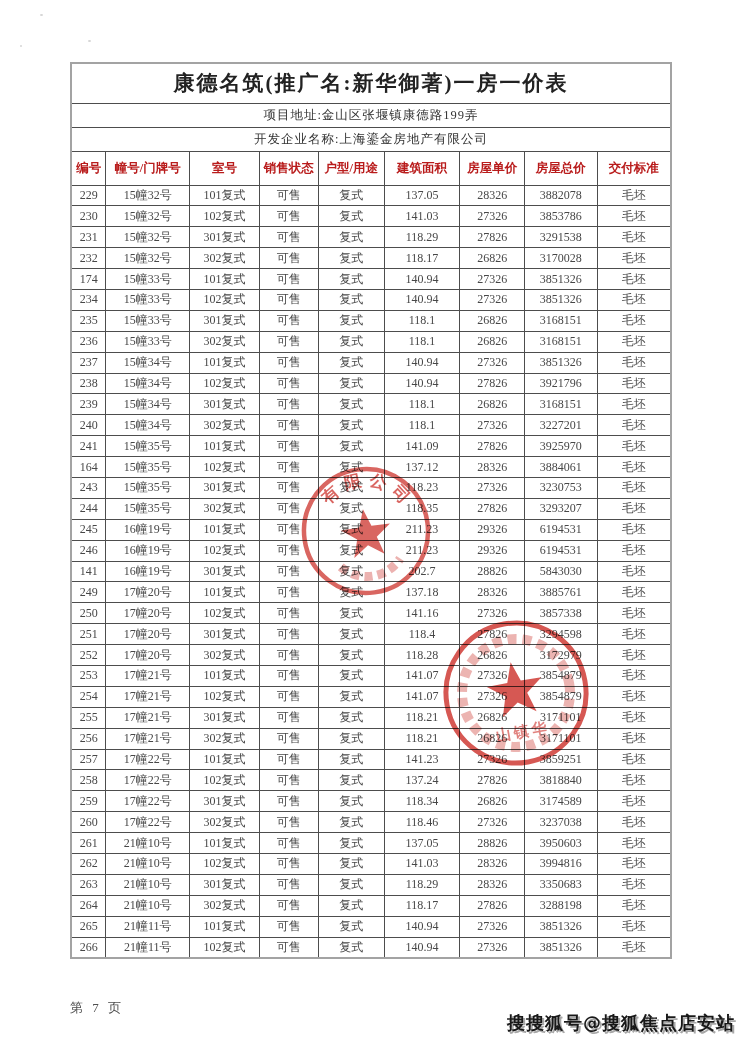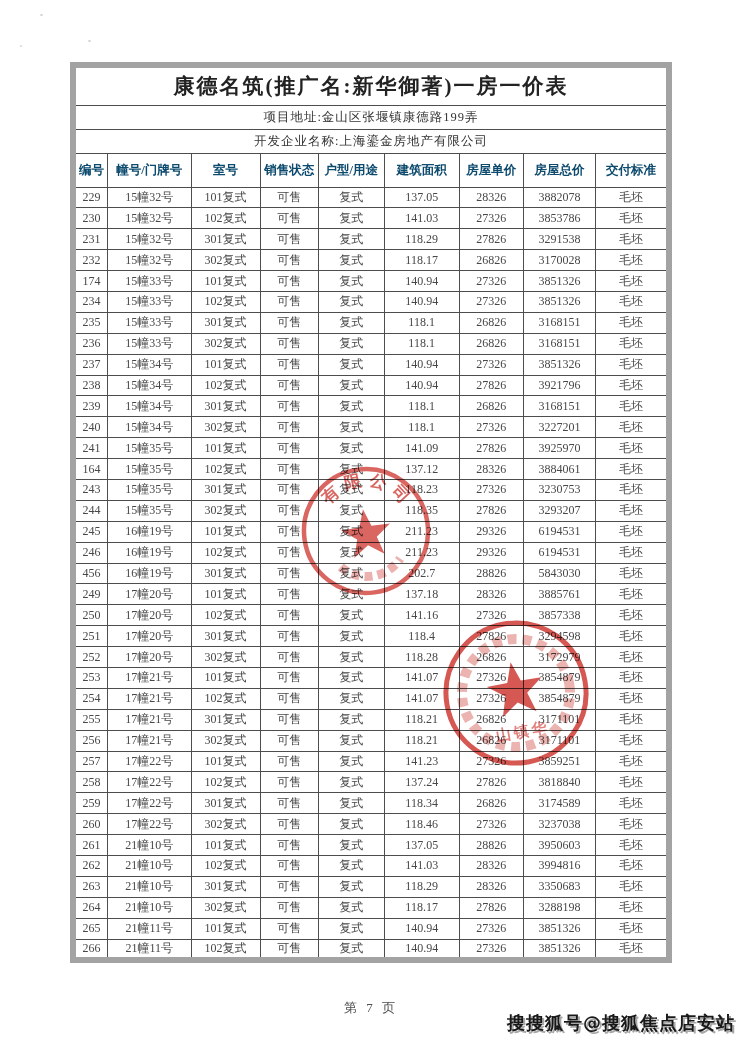--- a/index.html
+++ b/index.html
@@ -10,47 +10,47 @@
     margin:0 auto;
   }
   .speck { position:absolute; background:#b9b9b9; border-radius:50%; opacity:.6; }
   .speck.s1 { left:40px; top:14px; width:3px; height:2px; }
   .speck.s2 { left:88px; top:40px; width:3px; height:2px; }
   .speck.s3 { left:20px; top:45px; width:2px; height:2px; }
 
   table.price-table {
     position:absolute; left:70px; top:62px; width:602px;
     border-collapse:collapse; table-layout:fixed;
-    border:6px solid #a3a3a3;
+    border:2px solid #a3a3a3;
   }
   .price-table th, .price-table td {
     border:1px solid #4d4d4d; text-align:center; vertical-align:middle;
     overflow:hidden; white-space:nowrap; padding:0;
   }
   tr.title-row th {
     height:40px; font-size:21px; font-weight:bold; color:#222;
     letter-spacing:2px;
   }
   tr.meta-row th {
     height:24px; font-size:12.5px; font-weight:normal; color:#333;
     letter-spacing:1px;
   }
   tr.header-row th {
-    height:34px; font-size:12.5px; font-weight:bold; color:#0c4a6e;
+    height:34px; font-size:12.5px; font-weight:bold; color:#b91c1c;
   }
   tbody tr { height:20.9px; }
   tbody td { font-size:12px; color:#474747; }
 
   .stamp { position:absolute; mix-blend-mode:multiply; pointer-events:none; }
   .stamp svg { display:block; }
   .stamp-1 { left:286px; top:451px; width:160px; height:160px; opacity:.78; transform:rotate(-8deg); }
   .stamp-2 { left:428px; top:605px; width:176px; height:176px; opacity:.85; transform:rotate(-10deg); }
 
   .page-number {
-    position:absolute; left:70px; top:999px; width:602px; text-align:center;
+    position:absolute; left:70px; top:999px; width:602px; text-align:left;
     font-size:13px; color:#4f4f4f; letter-spacing:3px;
   }
   .watermark {
     position:absolute; right:5px; top:1011px;
     font-family:"DejaVu Sans","Liberation Sans",sans-serif;
     font-size:18px; font-weight:bold; color:#181818; letter-spacing:1px;
     text-shadow:2px 2px 0 #a8a8a8;
   }
 </style>
 </head>
@@ -289,21 +289,21 @@
           <td>16幢19号</td>
           <td>102复式</td>
           <td>可售</td>
           <td>复式</td>
           <td>211.23</td>
           <td>29326</td>
           <td>6194531</td>
           <td>毛坯</td>
         </tr>
         <tr>
-          <td>456</td>
+          <td>141</td>
           <td>16幢19号</td>
           <td>301复式</td>
           <td>可售</td>
           <td>复式</td>
           <td>202.7</td>
           <td>28826</td>
           <td>5843030</td>
           <td>毛坯</td>
         </tr>
         <tr>

